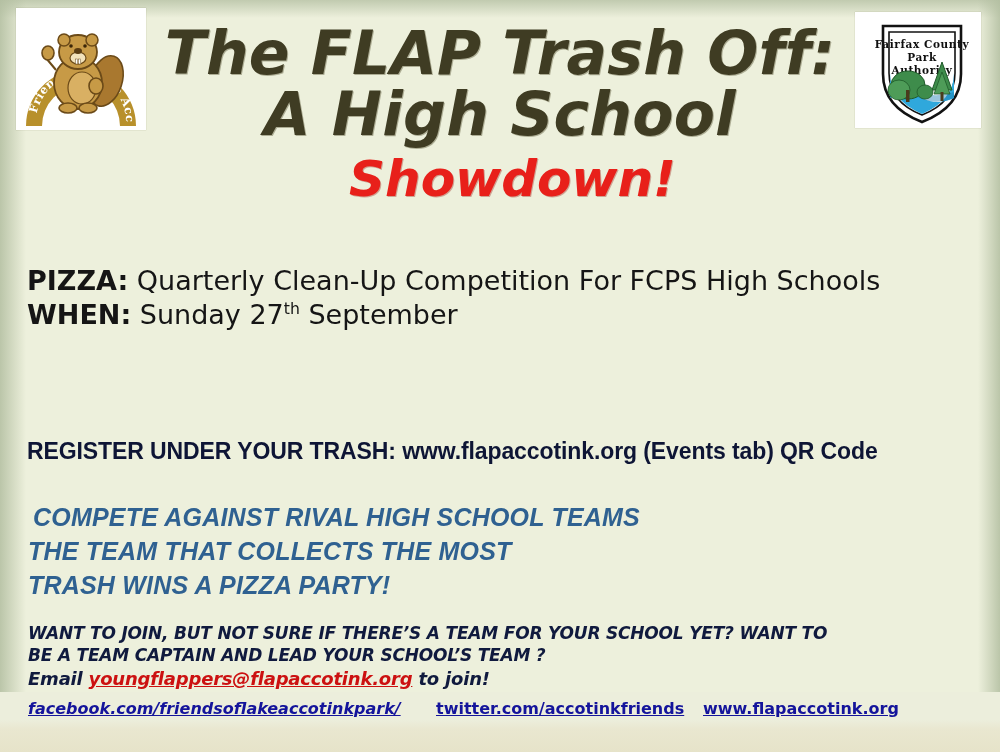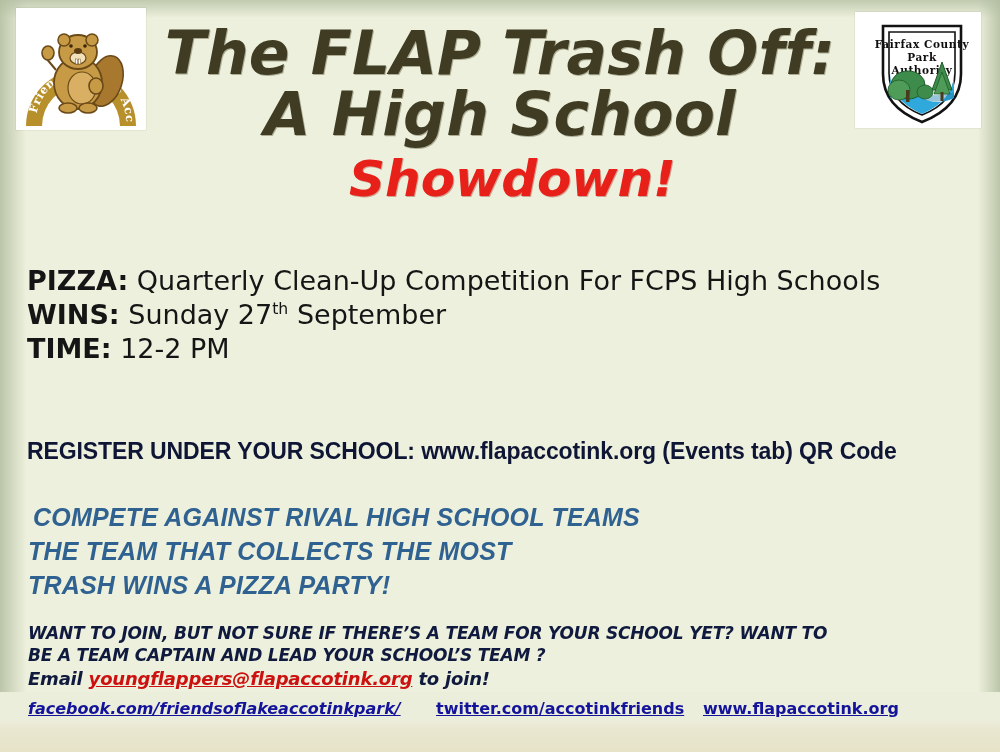--- a/index.html
+++ b/index.html
@@ -267,33 +267,29 @@
   </div>
 
   <div id="details">
 
     <div class="detail-row">
       <span class="detail-label">PIZZA:</span>
       <span class="detail-value">Quarterly Clean-Up Competition For FCPS High Schools</span>
     </div>
 
     <div class="detail-row">
-      <span class="detail-label">WINS:</span>
+      <span class="detail-label">WHEN:</span>
       <span class="detail-value">Sunday 27</span><sup class="ordinal">th</sup><span class="detail-value"> September</span>
     </div>
 
-    <div class="detail-row">
-      <span class="detail-label">TIME:</span>
-      <span class="detail-value">12-2 PM</span>
-    </div>
-
-
-  </div>
-
-  <div id="register">REGISTER UNDER YOUR SCHOOL: www.flapaccotink.org (Events tab) QR Code</div>
+
+
+  </div>
+
+  <div id="register">REGISTER UNDER YOUR TRASH: www.flapaccotink.org (Events tab) QR Code</div>
 
   <div id="compete">
     <div class="compete-line" id="compete-line-1">COMPETE AGAINST RIVAL HIGH SCHOOL TEAMS</div>
     <div class="compete-line">THE TEAM THAT COLLECTS THE MOST</div>
     <div class="compete-line">TRASH WINS A PIZZA PARTY!</div>
   </div>
 
   <div id="join">
     <div class="join-line">WANT TO JOIN, BUT NOT SURE IF THERE’S A TEAM FOR YOUR SCHOOL YET? WANT TO</div>
     <div class="join-line">BE A TEAM CAPTAIN AND LEAD YOUR SCHOOL’S TEAM ?</div>

